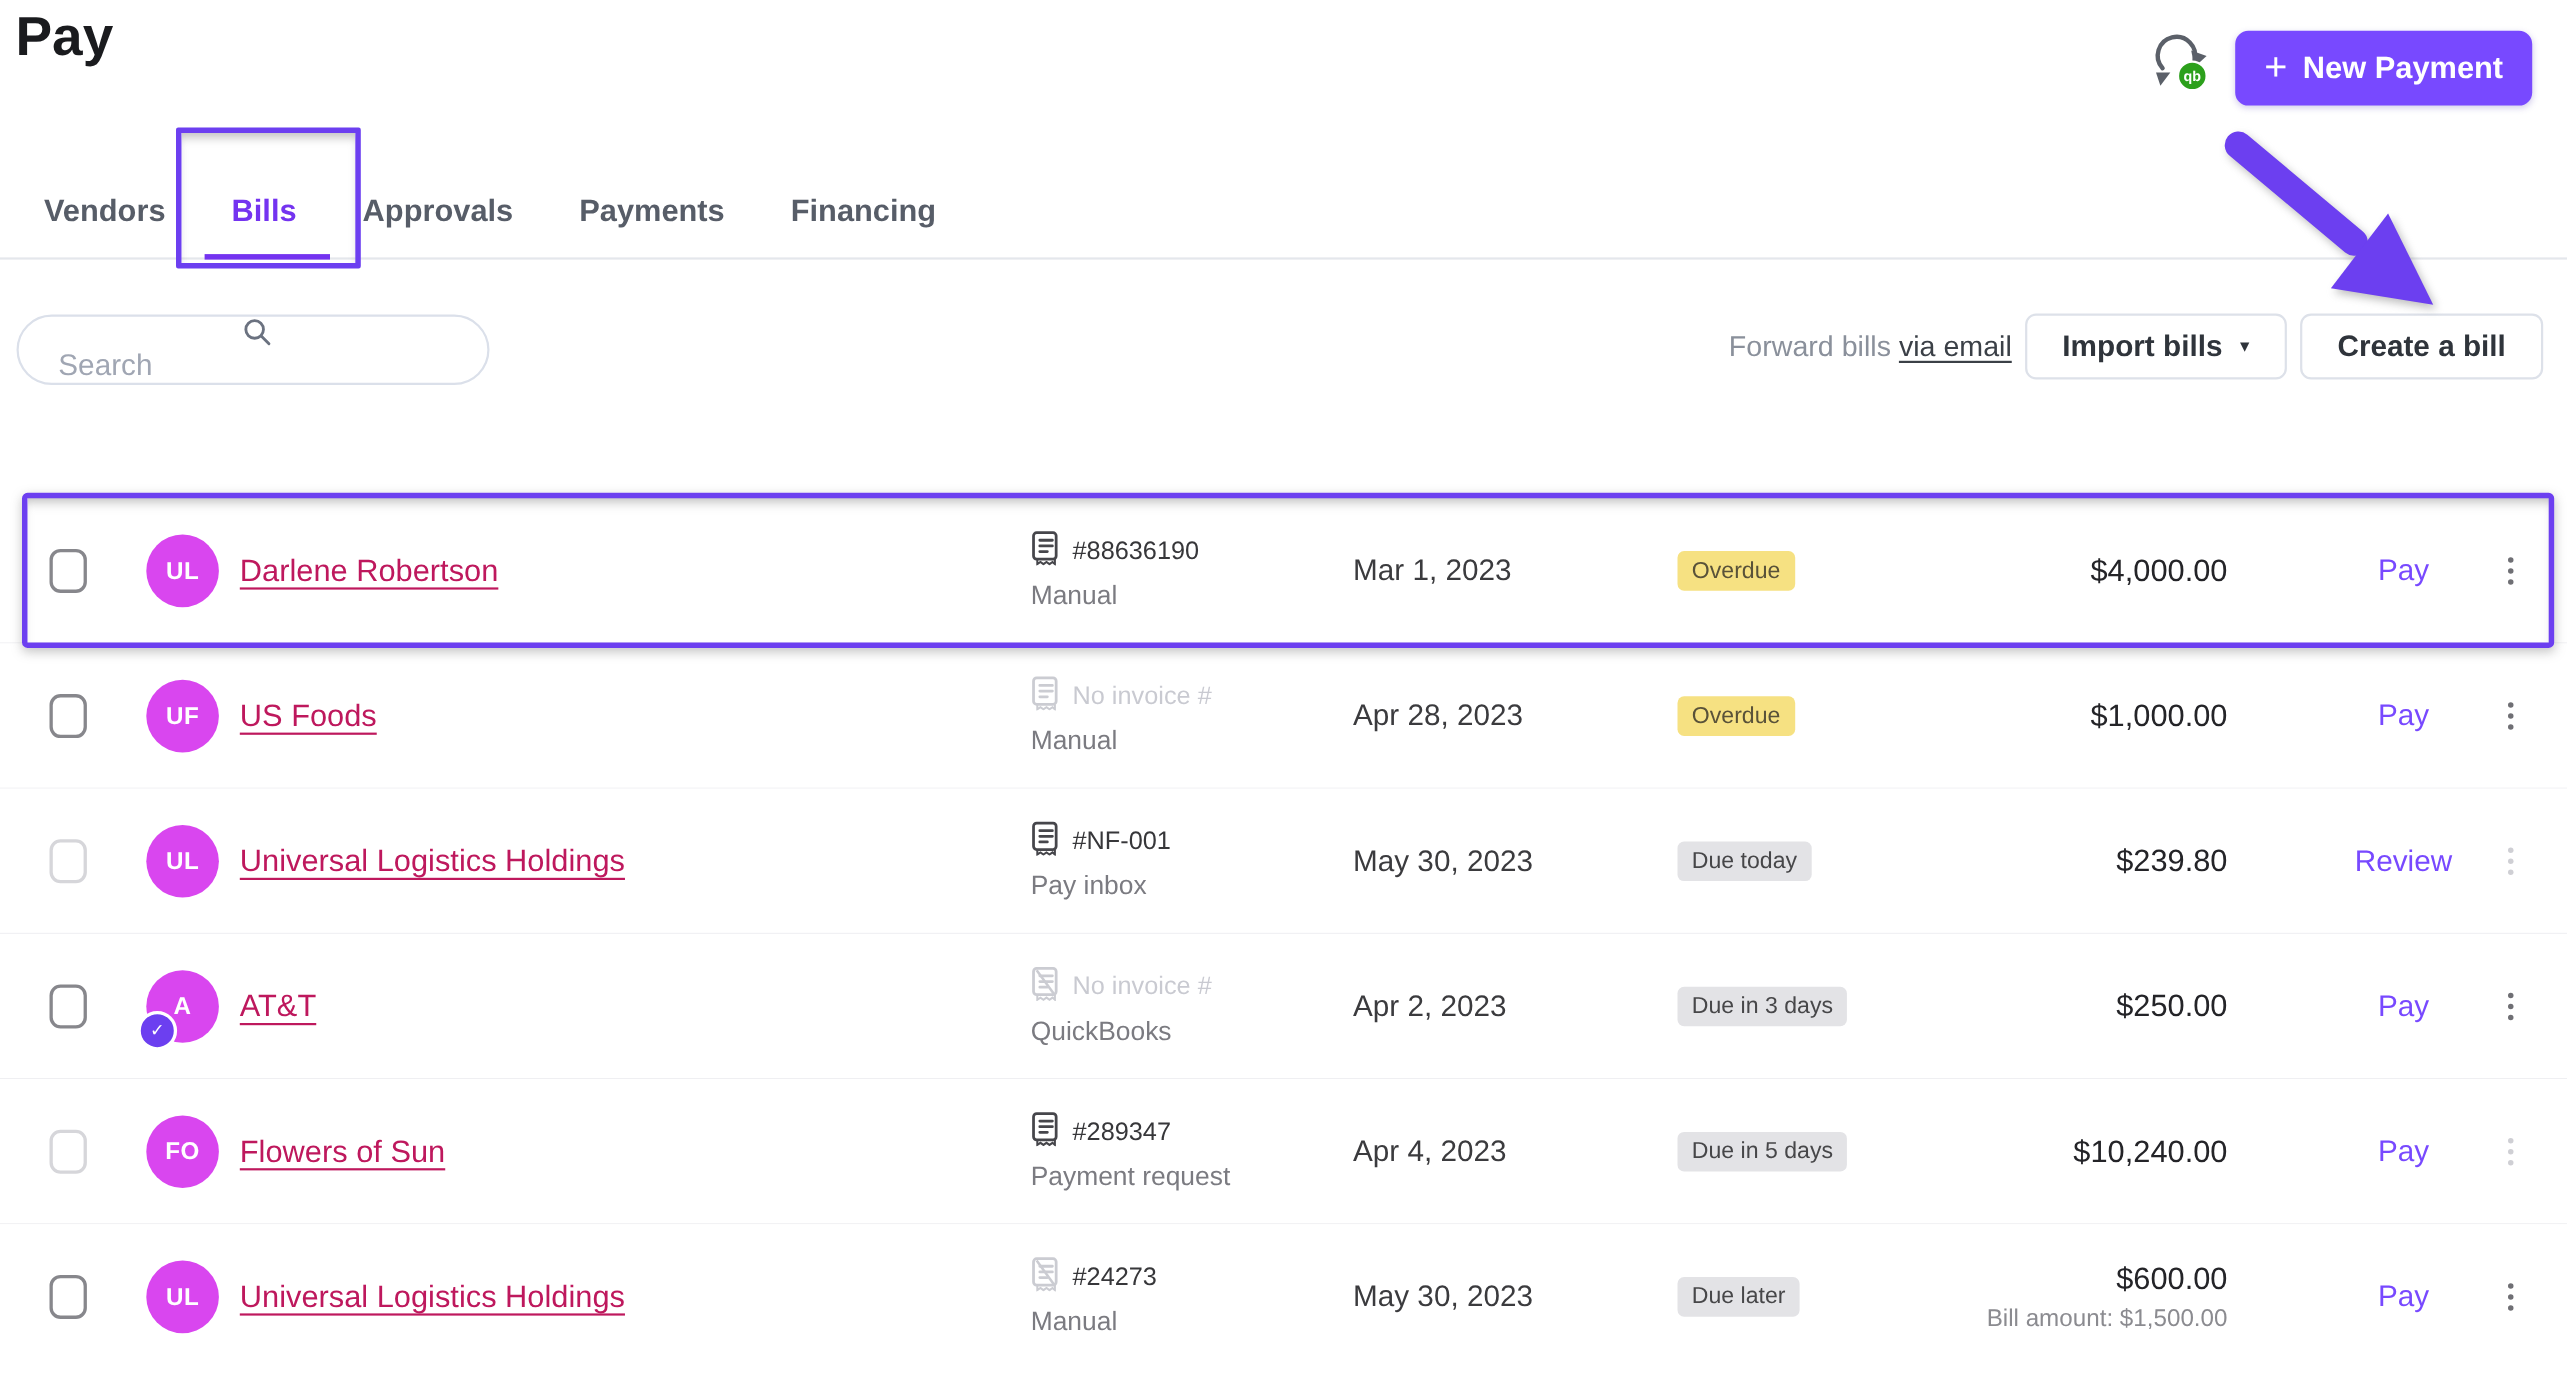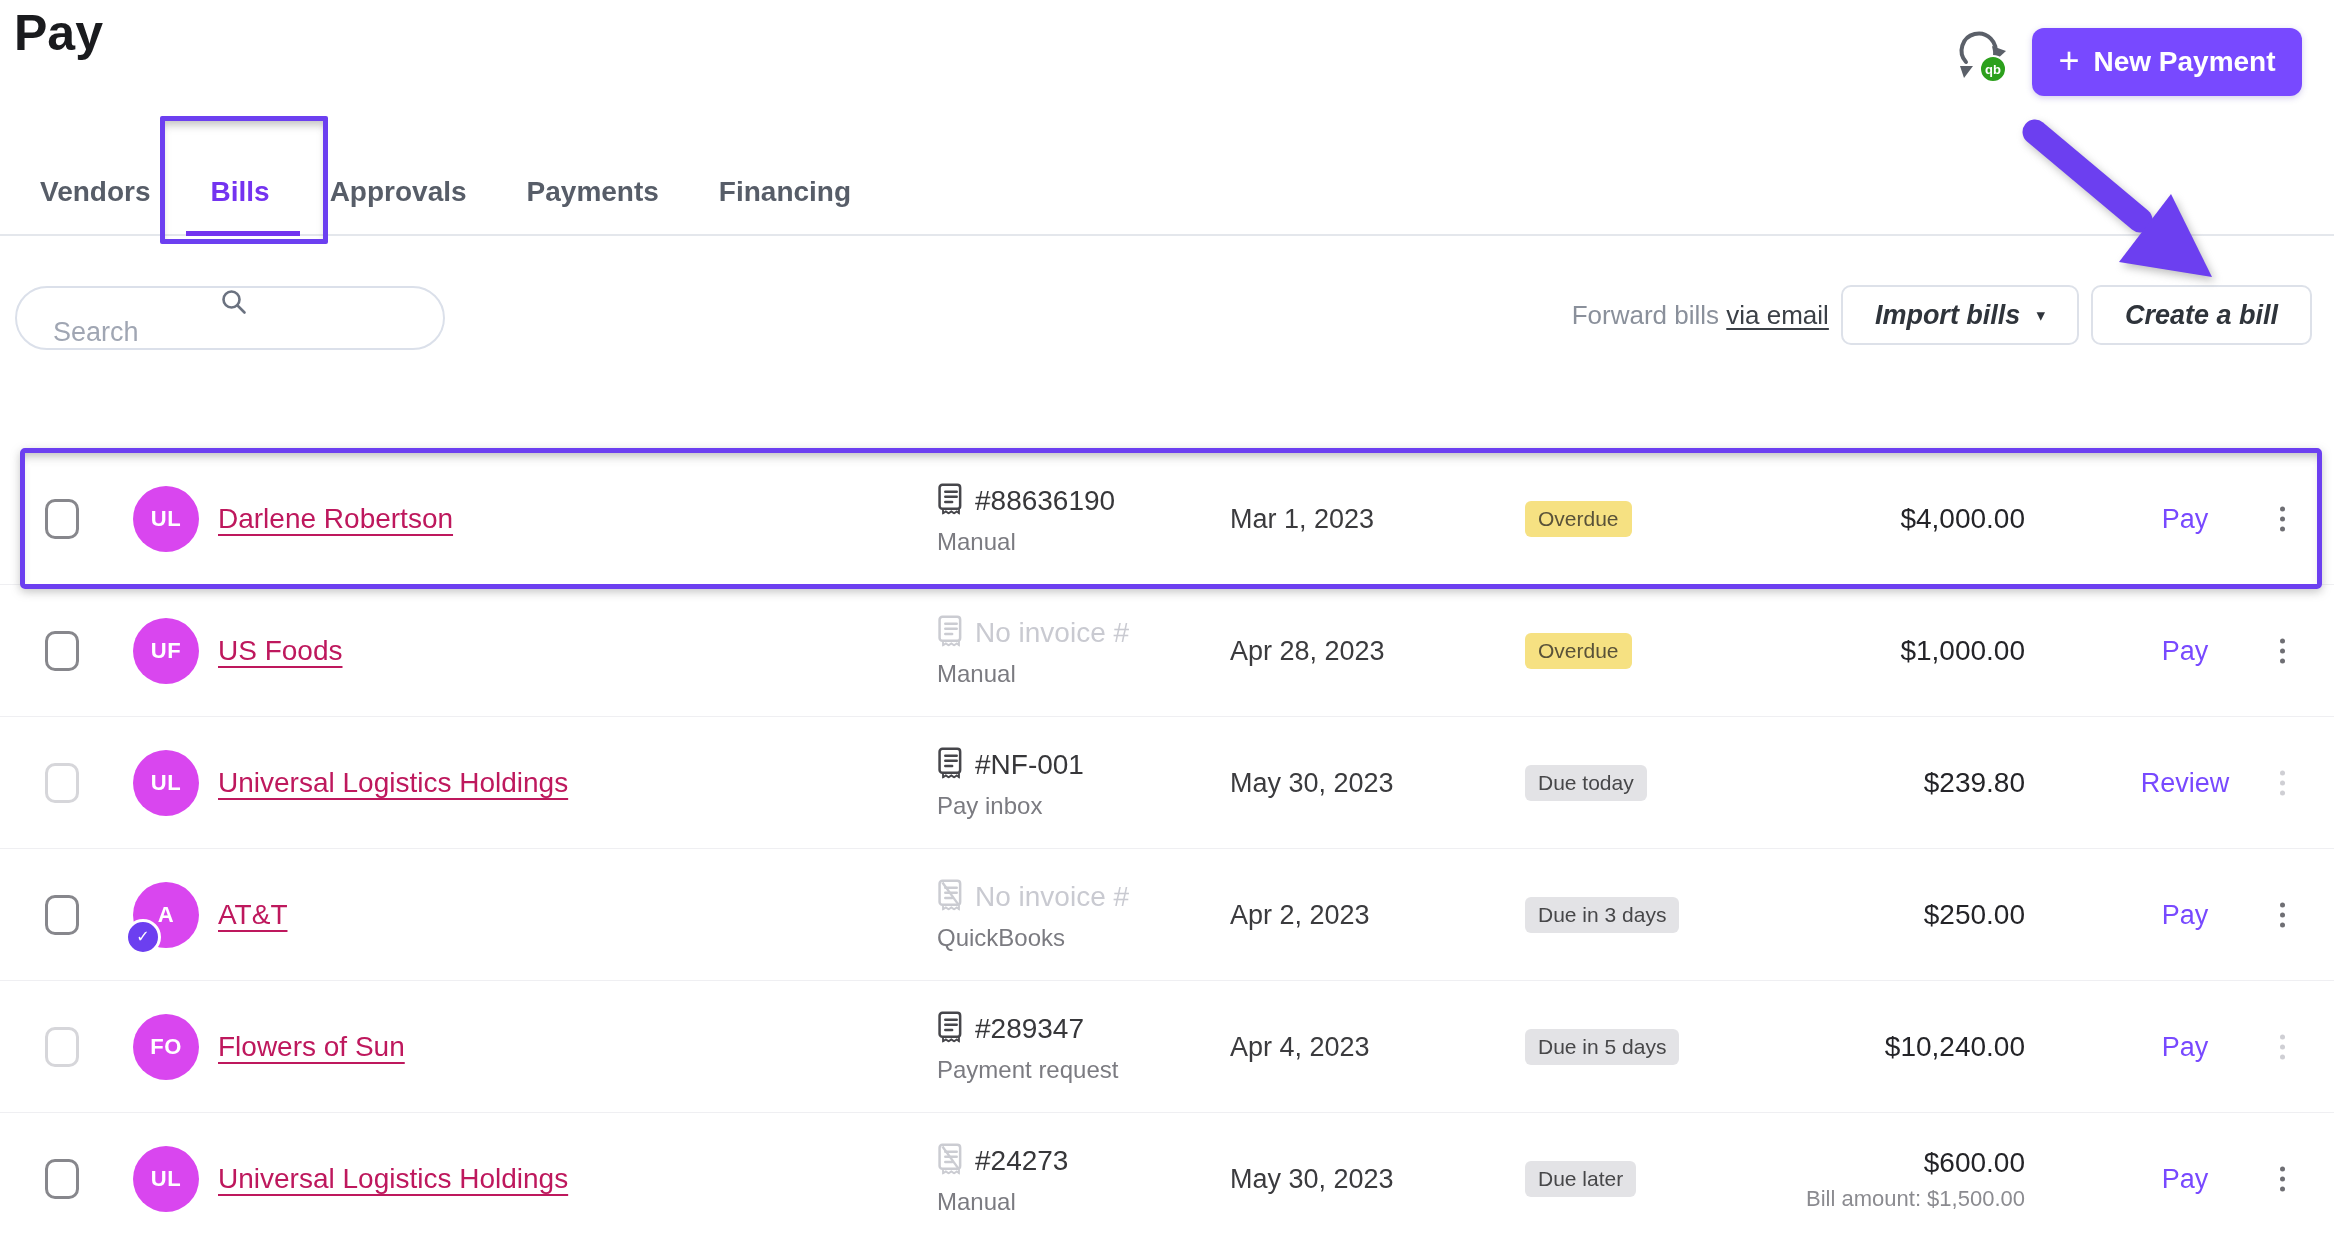--- a/index.html
+++ b/index.html
@@ -32,21 +32,21 @@
   
   .search{position:absolute;left:15px;top:286px;width:430px;height:64px;box-sizing:border-box;border:2px solid #dbe0ea;
         border-radius:33px;display:flex;align-items:center;background:#fff;cursor:text;flex-direction:column;}
   .search svg{margin:0 16px 0 24px;flex:0 0 auto;}
   .search input{border:none;outline:none;flex:1;font-family:inherit;font-size:27px;color:#3c3c3f;background:transparent;}
   .search input::placeholder{color:#a0a6b3;}
   .toolbar-right{position:absolute;top:284px;right:22px;height:62px;display:flex;align-items:center;gap:12px;}
   .forward{font-size:26px;color:#8a909b;white-space:nowrap;}
   .via-email{color:#3b4047;text-decoration:underline;text-underline-offset:4px;cursor:pointer;}
   .btn-secondary{height:60px;padding:0 32px;background:#fff;border:2px solid #dde1e9;border-radius:10px;
-        font-family:inherit;font-size:27px;font-weight:700;color:#2f343b;display:flex;align-items:center;cursor:pointer;font-style:italic;}
+        font-family:inherit;font-size:27px;font-weight:700;color:#2f343b;display:flex;align-items:center;cursor:pointer;}
   .btn-secondary .caret{font-size:17px;margin-left:16px;color:#2f343b;}
 
   
   .thead{position:absolute;left:0;top:385px;width:100%;height:68px;background:#f8f8f9;border-bottom:1px solid #ececef;}
   .th{position:absolute;top:50%;transform:translateY(-50%);font-size:24px;color:#75767c;white-space:nowrap;}
   .th.strong{color:#2b2c30;font-weight:700;}
   .sort{margin-left:12px;font-size:26px;color:#2b2c30;}
   .tbody{position:absolute;left:0;top:453px;width:100%;}
   .row{position:relative;height:131px;border-bottom:1px solid #efeff2;background:#fff;}
   .row:last-child{border-bottom:none;}
@@ -71,21 +71,21 @@
   .checkbox.muted{border-color:#d6d6da;cursor:default;}
 
   .avatar{width:66px;height:66px;border-radius:50%;background:#d946ef;display:flex;align-items:center;justify-content:center;position:relative;}
   .initials{color:#fff;font-size:22px;font-weight:700;letter-spacing:.5px;}
   .verified-badge{position:absolute;left:-8px;bottom:-7px;width:30px;height:30px;border-radius:50%;background:var(--annotation);
         color:#fff;font-size:16px;display:flex;align-items:center;justify-content:center;border:3px solid #fff;box-sizing:content-box;}
 
   .vendor-link{font-size:28px;color:#be185d;text-decoration:underline;text-underline-offset:6px;text-decoration-thickness:2px;cursor:pointer;white-space:nowrap;}
 
   .bill-line1{display:flex;align-items:center;gap:10px;}
-  .bill-number{font-size:28px;color:#37373a;text-align:right;}
+  .bill-number{font-size:23px;color:#37373a;text-align:right;}
   .bill-number.missing{color:#c9cad1;}
   .bill-source{font-size:24px;color:#7b7b81;margin-top:9px;}
 
   .c-due{font-size:27px;color:#3b3b3e;white-space:nowrap;}
 
   .badge{display:inline-block;font-size:21px;padding:6px 13px;border-radius:6px;white-space:nowrap;}
   .badge.overdue{background:var(--overdue-bg);color:var(--overdue-text);}
   .badge.neutral{background:var(--neutral-bg);color:var(--neutral-text);}
 
   .amount{font-size:28px;font-weight:400;color:#242428;}

